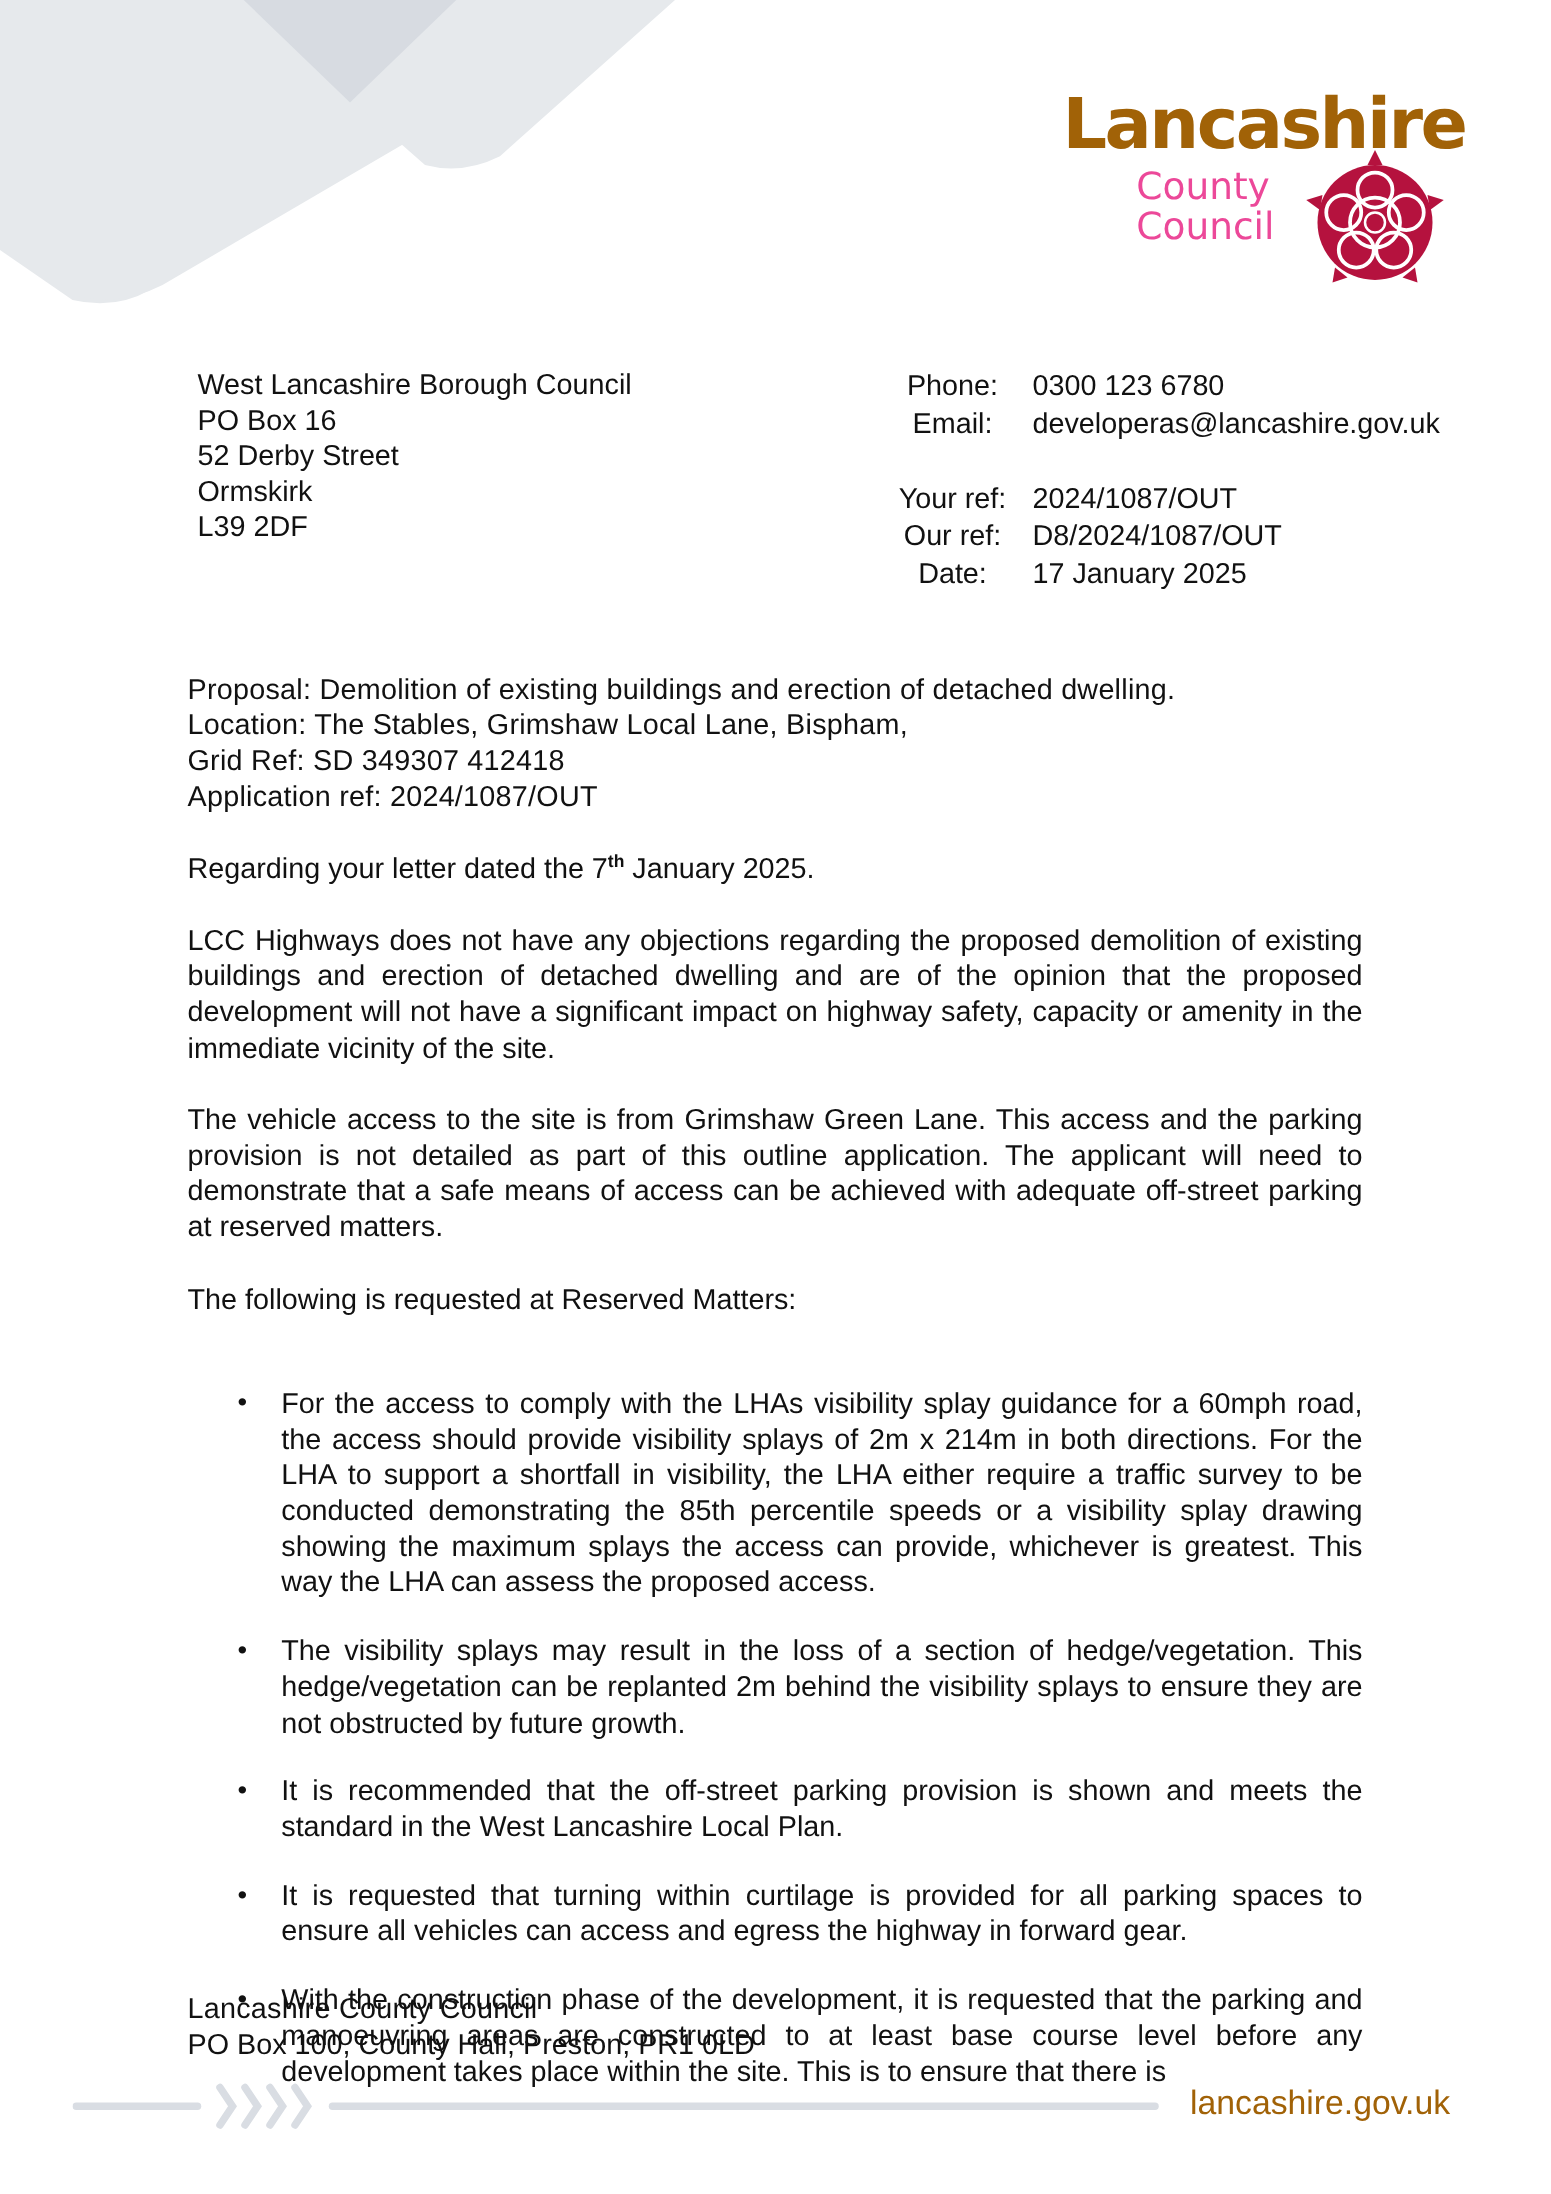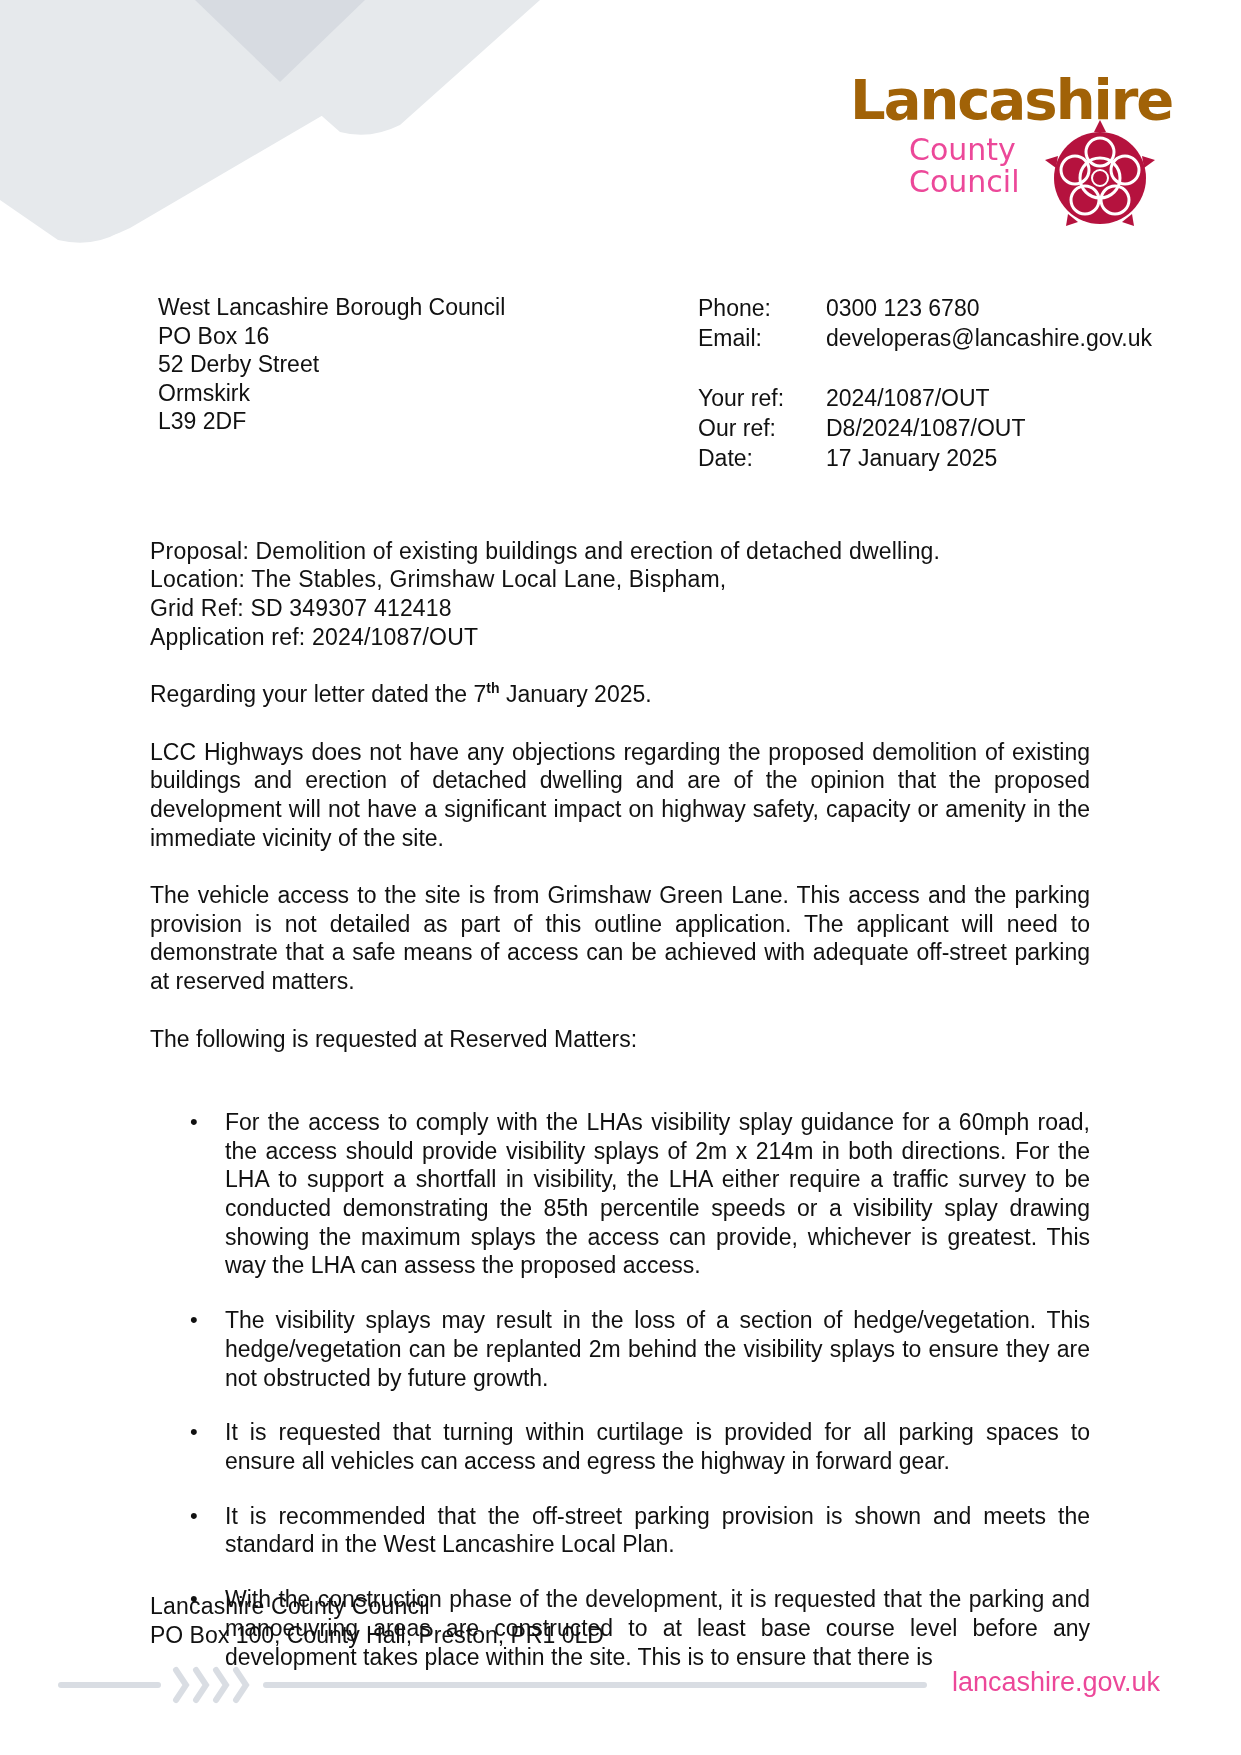--- a/index.html
+++ b/index.html
@@ -8,37 +8,37 @@
   .bg-shapes { position: absolute; left: 0; top: 0; width: 820px; height: 260px; z-index: 0; }
   .logo { position: absolute; left: 850px; top: 70px; width: 340px; height: 170px; z-index: 1; }
   .logo-word { position: absolute; left: 0; top: 0; font-family: "DejaVu Sans", sans-serif;
                font-weight: bold; font-size: 56px; letter-spacing: -2px; color: #a16207; line-height: 60px; }
   .logo-county { position: absolute; left: 59px; top: 64px; font-family: "DejaVu Sans", sans-serif;
                  font-size: 30px; line-height: 32px; color: #ec4899; text-align: left; }
   .logo-rose { position: absolute; left: 190px; top: 48px; width: 120px; height: 120px; }
 
   .recipient { position: absolute; left: 158px; top: 293px; font-size: 23px; line-height: 28.5px; z-index: 1; }
   .contact { position: absolute; left: 698px; top: 293px; font-size: 23px; line-height: 30px; z-index: 1; }
-  .contact-row { display: flex; }
+  .contact-row { display: flex; text-align: center; }
   .contact-row .lbl { width: 128px; }
   .contact-gap { height: 30px; }
 
   .body-text { position: absolute; left: 150px; top: 508px; width: 940px; font-size: 23px; line-height: 28.7px; }
   .body-text p { margin: 0; }
   .para { text-align: justify; }
   .gap { height: 28.7px; }
   .meta-line { font-family: "Liberation Sans", sans-serif; letter-spacing: 0.2px; }
   sup { font-size: 14px; line-height: 0; vertical-align: super; font-weight: bold; }
   ul.bullets { list-style: none; margin: 0; padding: 0; }
   ul.bullets li { position: relative; padding-left: 75px; text-align: justify; margin-top: 26px; }
   ul.bullets li::before { content: "\2022"; position: absolute; left: 40px; top: 0; font-size: 22px; }
 
   .footer-addr { position: absolute; left: 150px; top: 1592px; font-size: 23px; line-height: 29px; }
   .footer-bar { position: absolute; left: 58px; top: 1665px; width: 870px; height: 40px; }
-  .footer-url { position: absolute; left: 952px; top: 1667px; font-size: 27px; color: #ec4899; }
+  .footer-url { position: absolute; left: 952px; top: 1667px; font-size: 27px; color: #a16207; }
 </style>
 </head>
 <body>
 
 <svg class="bg-shapes" viewBox="0 0 820 260">
   <path d="M0,0 L520,0 L120,232 Q92,248 58,240 L0,200 Z" fill="#e6e9ec"></path>
   <path d="M0,0 L520,0 L130,228 Q95,246 60,236 L0,176 Z" fill="#e6e9ec"></path>
   <path d="M190,0 L540,0 L400,125 Q370,140 340,132 Z" fill="#e6e9ec"></path>
   <path d="M195,0 L365,0 L280,82 Z" fill="#d7dbe1"></path>
 </svg>
@@ -113,22 +113,22 @@
   <div class="gap"></div>
   <p class="para">LCC Highways does not have any objections regarding the proposed demolition of existing buildings and erection of detached dwelling and are of the opinion that the proposed development will not have a significant impact on highway safety, capacity or amenity in the immediate vicinity of the site.</p>
   <div class="gap"></div>
   <p class="para">The vehicle access to the site is from Grimshaw Green Lane. This access and the parking provision is not detailed as part of this outline application. The applicant will need to demonstrate that a safe means of access can be achieved with adequate off-street parking at reserved matters.</p>
   <div class="gap"></div>
   <p>The following is requested at Reserved Matters:</p>
   <div class="gap"></div>
   <ul class="bullets">
     <li>For the access to comply with the LHAs visibility splay guidance for a 60mph road, the access should provide visibility splays of 2m x 214m in both directions. For the LHA to support a shortfall in visibility, the LHA either require a traffic survey to be conducted demonstrating the 85th percentile speeds or a visibility splay drawing showing the maximum splays the access can provide, whichever is greatest. This way the LHA can assess the proposed access.</li>
     <li>The visibility splays may result in the loss of a section of hedge/vegetation. This hedge/vegetation can be replanted 2m behind the visibility splays to ensure they are not obstructed by future growth.</li>
+    <li>It is recommended that the off-street parking provision is shown and meets the standard in the West Lancashire Local Plan.</li>
     <li>It is requested that turning within curtilage is provided for all parking spaces to ensure all vehicles can access and egress the highway in forward gear.</li>
-    <li>It is recommended that the off-street parking provision is shown and meets the standard in the West Lancashire Local Plan.</li>
     <li>With the construction phase of the development, it is requested that the parking and manoeuvring areas are constructed to at least base course level before any development takes place within the site. This is to ensure that there is</li>
   </ul>
 </div>
 
 <div class="footer-addr">
   <div class="meta-line">Lancashire County Council</div>
   <div>PO Box 100, County Hall, Preston, PR1 0LD</div>
 </div>
 
 <svg class="footer-bar" viewBox="0 0 870 40">

